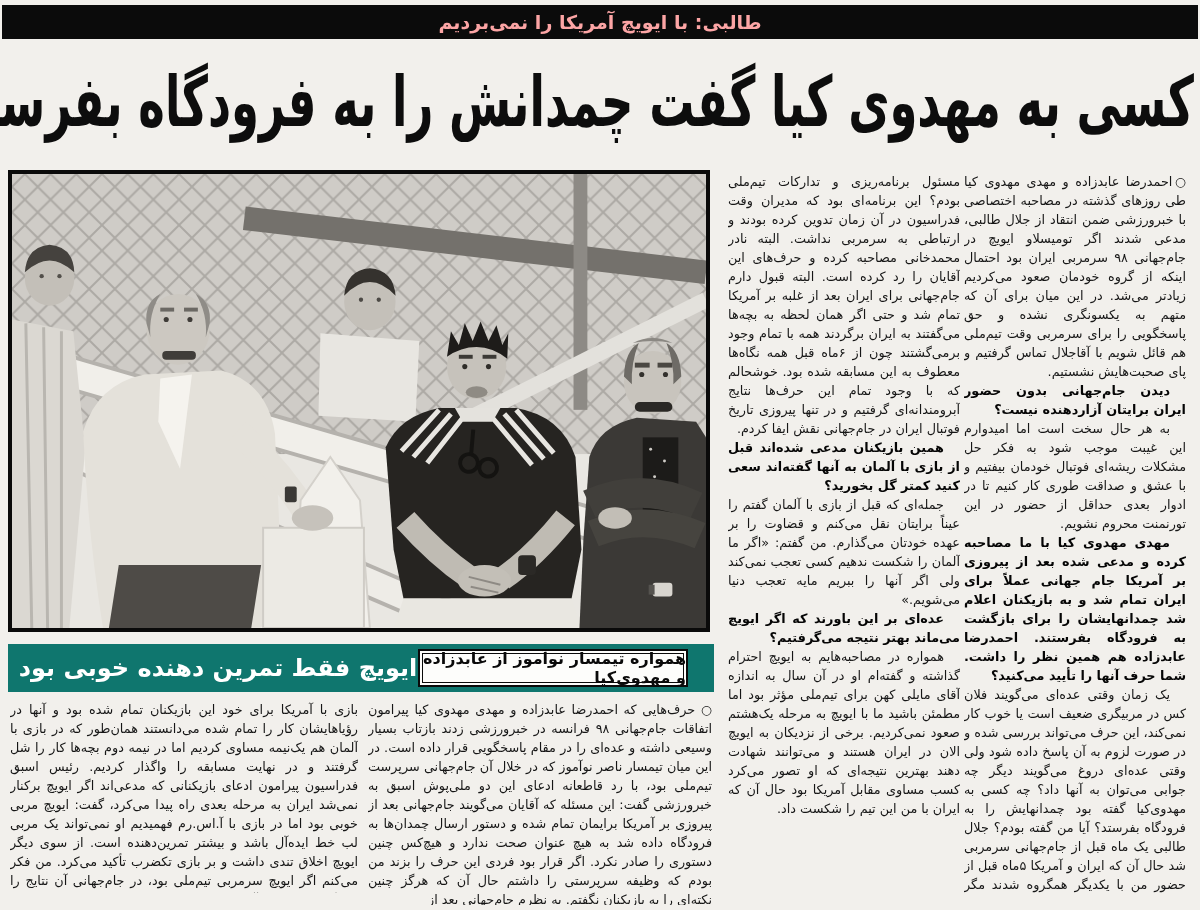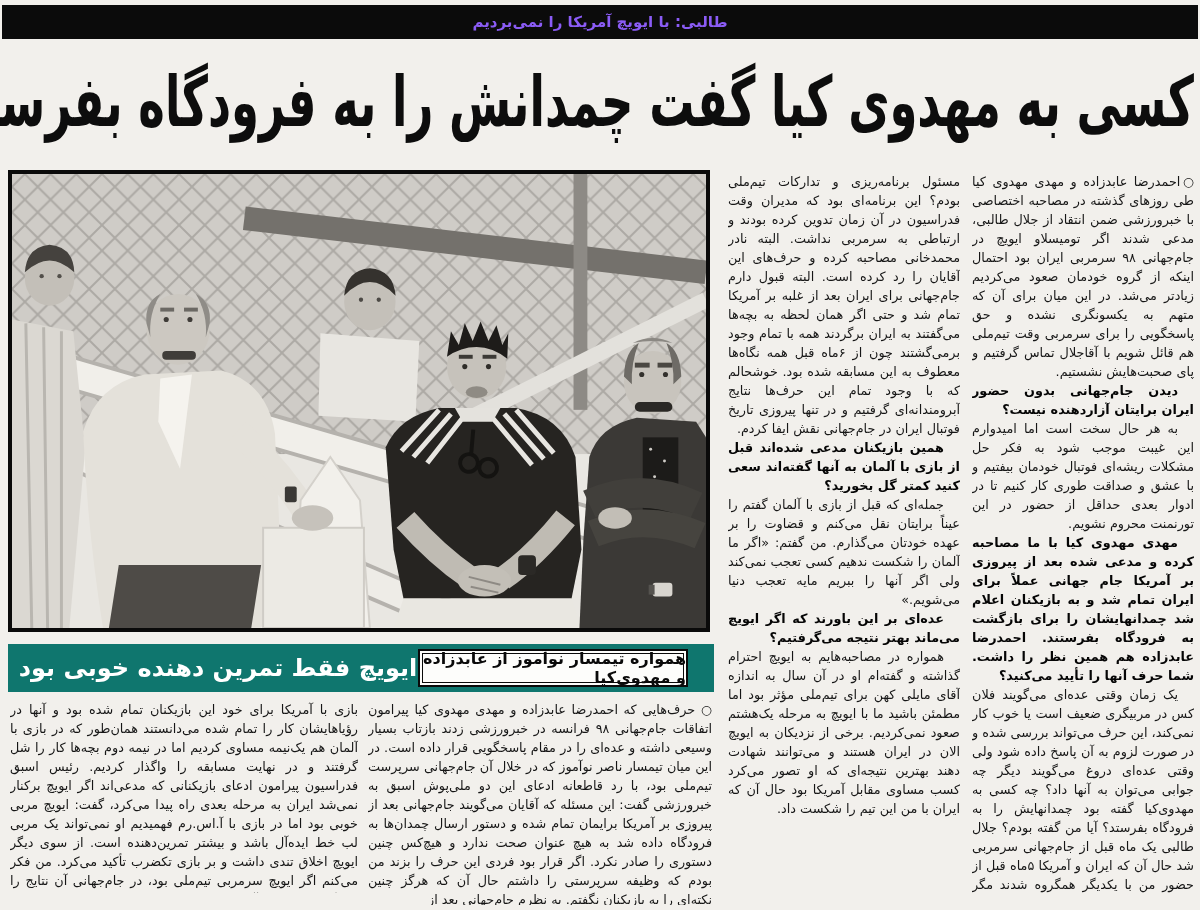--- a/index.html
+++ b/index.html
@@ -2,21 +2,21 @@
 <html lang="fa" dir="rtl"><head>
 <meta charset="utf-8">
 <style>
   html,body{margin:0;padding:0;}
   body{width:1200px;height:910px;background:#e8e6e2;font-family:"DejaVu Sans",sans-serif;}
   .page{position:relative;width:1200px;height:910px;background:#f2f0ec;overflow:hidden;direction:rtl;color:#141414;}
 
   
   .kicker{position:absolute;top:5px;left:2px;right:2px;height:34px;background:#0b0b0b;
           display:flex;align-items:center;justify-content:center;}
-  .kicker span{color:#8b5cf6;font-weight:bold;font-size:15px;letter-spacing:0;}
+  .kicker span{color:#fca5a5;font-weight:bold;font-size:19px;letter-spacing:0;}
 
   
   .headline{position:absolute;top:40px;left:0;right:0;height:126px;
             display:flex;align-items:center;justify-content:center;}
   .headline span{display:inline-block;font-size:45px;font-weight:bold;color:#0d0d0d;
                  white-space:nowrap;transform:scaleY(1.55);transform-origin:50% 55%;letter-spacing:-1px;}
 
   
   .photo{position:absolute;top:170px;left:8px;width:702px;height:462px;
          border:4px solid #0a0a0a;background:#d8d6d1;box-sizing:border-box;}
@@ -28,21 +28,21 @@
                    display:flex;align-items:center;justify-content:center;
                    color:#fff;font-weight:bold;font-size:24px;}
   .strip .whitebox{position:absolute;right:26px;top:5px;bottom:5px;width:266px;background:#fdfdfb;
                    border:2px solid #0a0a0a;box-shadow:inset 0 0 0 2px #fdfdfb, inset 0 0 0 3px #0a0a0a;
                    display:flex;align-items:center;justify-content:center;
                    color:#0a0a0a;font-weight:bold;font-size:16px;}
 
   
   .col{position:absolute;overflow:hidden;text-align:justify;direction:rtl;}
   .col p{margin:0;padding:0;}
-  .col1{top:172px;bottom:6px;right:6px;width:222px;font-size:12.8px;line-height:19px;}
+  .col1{top:172px;bottom:6px;right:14px;width:222px;font-size:12.8px;line-height:19px;}
   .col2{top:172px;bottom:6px;right:240px;width:232px;font-size:12.8px;line-height:19px;margin-left:16px;}
   .col3{top:700px;bottom:5px;left:368px;width:344px;font-size:12.8px;line-height:19px;}
   .col4{top:700px;bottom:17px;left:10px;width:348px;font-size:12.8px;line-height:19px;}
   .para{text-indent:16px;color:#161616;}
   .noindent{text-indent:0;}
   .q{font-weight:bold;color:#050505;}
 </style>
 </head>
 <body>
 

